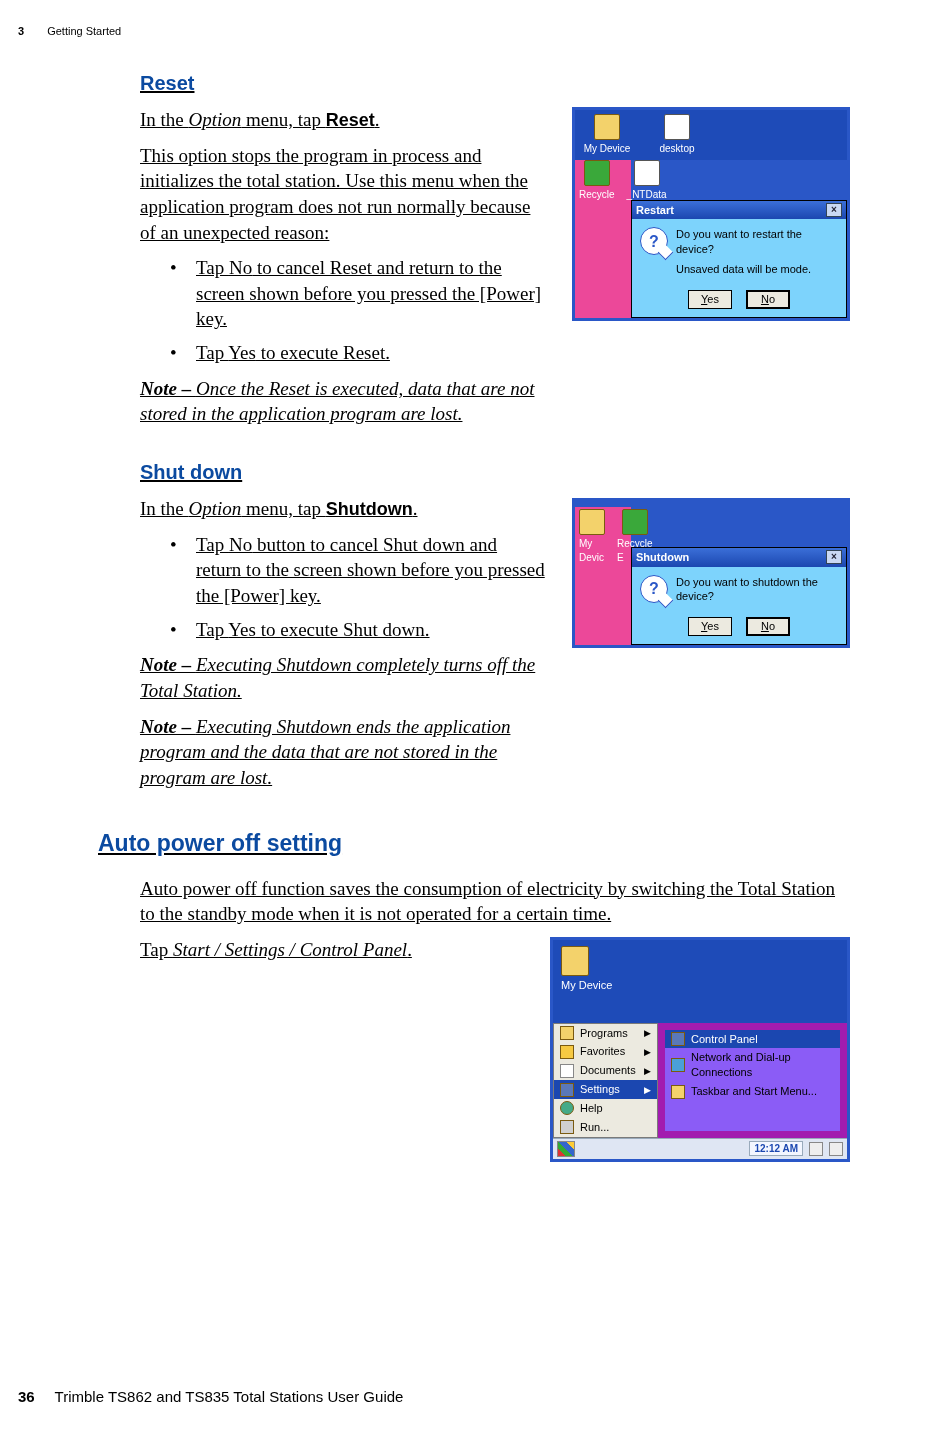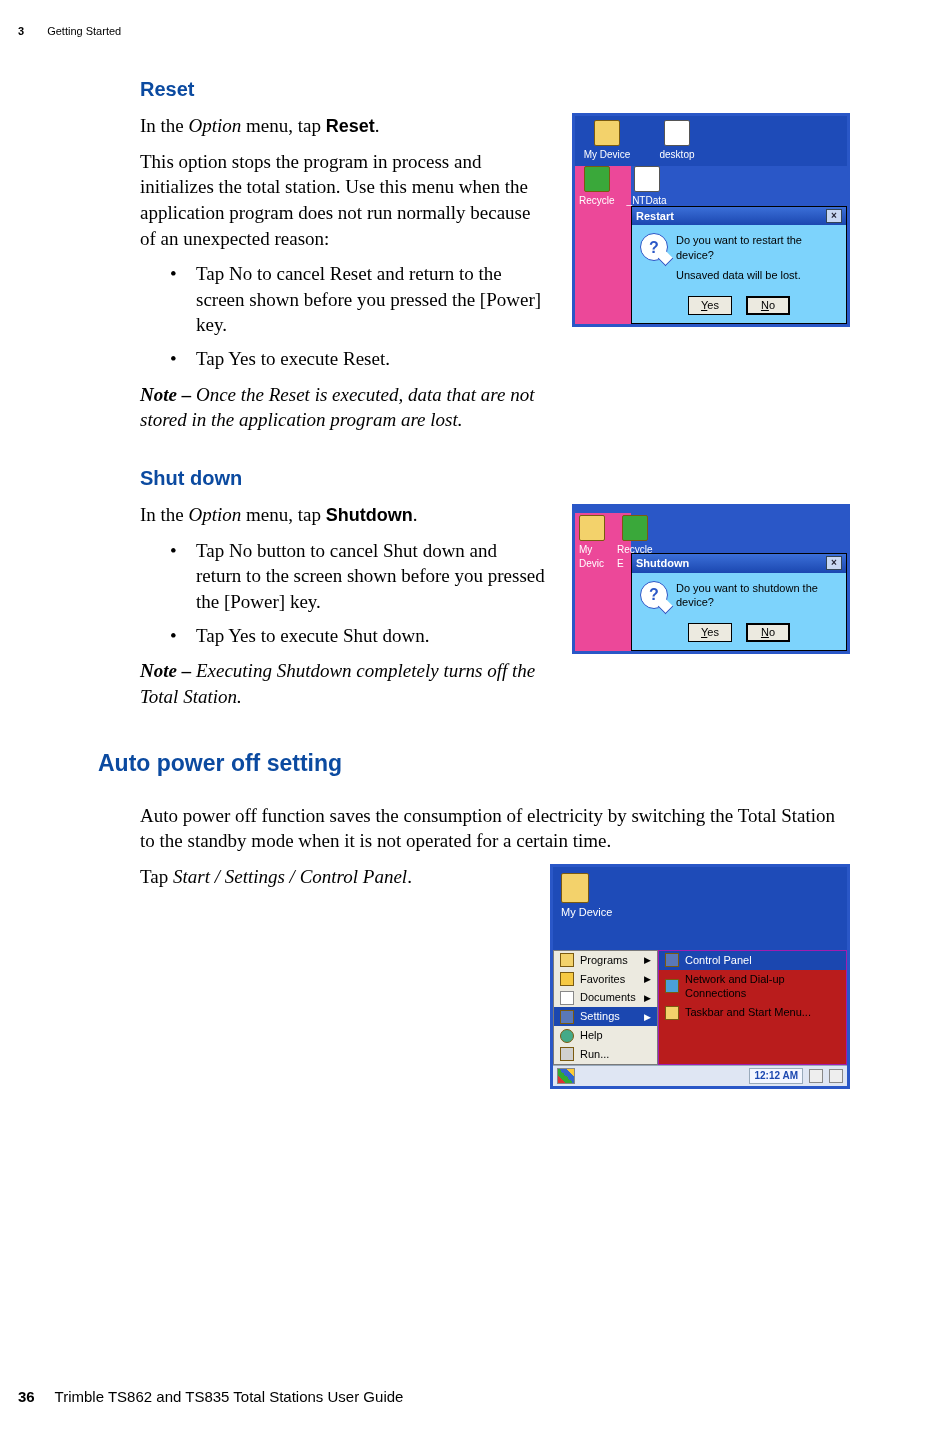--- a/index.html
+++ b/index.html
@@ -25,37 +25,38 @@
     position: absolute;
     bottom: 22px;
     left: 18px;
     font-family: Arial, Helvetica, sans-serif;
     font-size: 15px;
   }
   .footer-row .page-num { font-weight: bold; margin-right: 16px; }
   .content {
     position: absolute;
     left: 140px;
-    top: 76px;
+    top: 70px;
     width: 710px;
+    text-decoration: underline;
   }
   h3.blue-sub {
     font-family: Arial, Helvetica, sans-serif;
     color: #0b4aa0;
     font-weight: bold;
     font-size: 20px;
     margin-bottom: 10px;
   }
   h2.blue-main {
     font-family: Arial, Helvetica, sans-serif;
     color: #0b4aa0;
     font-weight: bold;
     font-size: 23px;
     margin-top: 28px;
-    margin-bottom: 24px;
+    margin-bottom: 16px;
     margin-left: -42px;
   }
   .para { margin-bottom: 10px; }
   .para .italic { font-style: italic; }
   .para .bold-sans { font-family: Arial, Helvetica, sans-serif; font-weight: bold; font-size: 18px; }
   .note { font-style: italic; margin-bottom: 10px; }
   .note .nb { font-weight: bold; font-style: italic; }
   ul.bul { list-style: none; margin: 6px 0 10px 0; }
   ul.bul li { position: relative; padding-left: 56px; margin-bottom: 8px; }
   ul.bul li::before { content: "•"; position: absolute; left: 30px; top: 0; }
@@ -132,21 +133,21 @@
     font-family: Tahoma, Arial, sans-serif;
     font-size: 11px;
     color: #000;
   }
   .startshot .top { padding: 6px 8px 30px 8px; }
   .startshot .dicon { display:flex; flex-direction:column; align-items:flex-start; color:#fff; }
   .startshot .dicon .ic { width:28px; height:30px; background:#f3d26b; border:1px solid #7a5a10; border-radius:2px;}
   .startshot .dicon span { font-size:11px; margin-top:2px;}
   .startshot .menus { display:flex; background:#eceae0; }
   .startshot .leftmenu { width: 105px; border:1px solid #7a7a7a; background:#eceae0; }
-  .startshot .rightmenu { flex:1; border:1px solid #a21caf; background:#b91c1c; }
+  .startshot .rightmenu { flex:1; border:7px solid #a21caf; background:#8b5cf6; }
   .startshot .mi {
     display:flex; align-items:center; gap:6px; padding:2px 6px; font-size:11px;
   }
   .startshot .mi.sel { background:#1b47b0; color:#fff; }
   .startshot .mi .mic { width:14px; height:14px; background:#f3d26b; border:1px solid #7a5a10; flex:none;}
   .startshot .mi .mic.star { background:#f6c942;}
   .startshot .mi .mic.doc { background:#fff; border:1px solid #888;}
   .startshot .mi .mic.gear { background:#5a78b8;}
   .startshot .mi .mic.help { background:#4a8; border-radius:50%;}
   .startshot .mi .mic.run { background:#d0d0d0;}
@@ -196,21 +197,21 @@
         </div>
         <div class="dialog">
           <div class="titlebar">
             <span>Restart</span>
             <div class="xbtn">×</div>
           </div>
           <div class="dlgbody">
             <div class="qicon">?</div>
             <div class="dlgtext">
               <p>Do you want to restart the device?</p>
-              <p>Unsaved data will be lost.</p>
+              <p>Unsaved data will be mode.</p>
             </div>
           </div>
           <div class="btnrow">
             <div class="btn"><u>Y</u><span>es</span></div>
             <div class="btn def"><u>N</u><span>o</span></div>
           </div>
         </div>
       </div>
     </div>
 
@@ -264,20 +265,21 @@
 
     <div class="text-col">
       <p class="para">
         <span>In the </span><span class="italic">Option</span><span> menu, tap  </span><span class="bold-sans">Shutdown</span><span>.</span>
       </p>
       <ul class="bul">
         <li><span>Tap </span><span class="bold-sans">No</span><span> button to cancel Shut down and return to the screen shown before you pressed the [Power] key.</span></li>
         <li><span>Tap </span><span class="bold-sans">Yes</span><span> to execute Shut down.</span></li>
       </ul>
       <p class="note"><span class="nb">Note – </span><span>Executing Shutdown completely turns off the Total Station.</span></p>
+      <p class="note"><span class="nb">Note – </span><span>Executing Shutdown ends the application program and the data that are not stored in the program are lost.</span></p>
     </div>
     <div class="clear"></div>
   </div>
 
   <h2 class="blue-main">Auto power off setting</h2>
   <div class="section">
     <p class="para text-col-wide">Auto power off function saves the consumption of electricity by switching the Total Station to the standby mode when it is not operated for a certain time.</p>
 
     <div class="startshot float-right">
       <div class="top">

